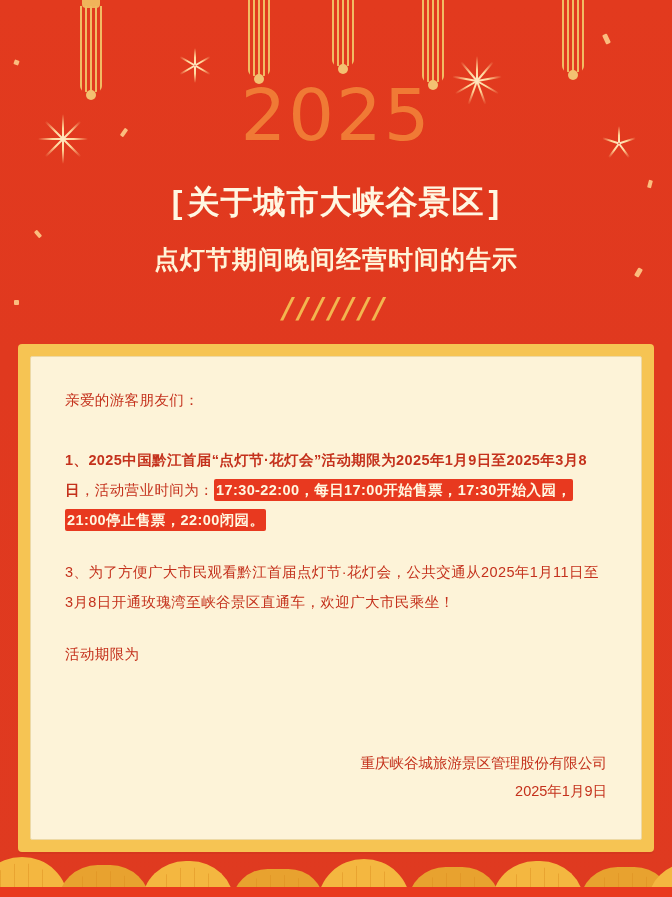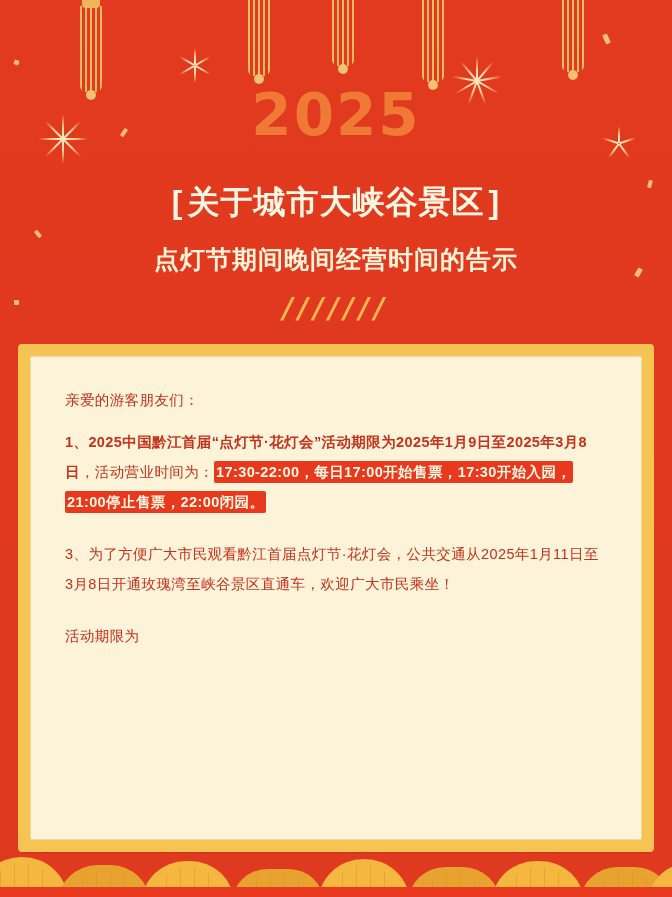--- a/index.html
+++ b/index.html
@@ -87,23 +87,23 @@
     background: #ffd58f;
     opacity: .85;
   }
 
   
   .year {
     position: absolute;
     top: 72px;
     left: 0; right: 0;
     text-align: center;
-    font-size: 58px;
+    font-size: 72px;
     line-height: 86px;
-    font-weight: bold;
+    font-weight: normal;
     letter-spacing: 2px;
     color: #f07a35;
     font-family: "DejaVu Sans", sans-serif;
     text-shadow: 0 0 1px rgba(0,0,0,.05);
   }
   .title-main {
     position: absolute;
     top: 178px;
     left: 0; right: 0;
     text-align: center;
@@ -165,21 +165,21 @@
     box-sizing: border-box;
     padding: 28px 34px 22px 34px;
   }
   .card p {
     margin: 0 0 22px 0;
     font-size: 14.5px;
     line-height: 30px;
     color: #c4311c;
     letter-spacing: .4px;
   }
-  .card p.tight { margin-bottom: 12px; }
+  .card p.tight { margin-bottom: 30px; }
   .card .bold { font-weight: bold; }
   .hl {
     background: #e8391f;
     color: #fff7e0;
     font-weight: bold;
     padding: 3px 2px;
     border-radius: 2px;
     box-decoration-break: clone;
     -webkit-box-decoration-break: clone;
   }
@@ -321,20 +321,24 @@
       <p class="tight">亲爱的游客朋友们：</p>
 
 
       <p><span class="bold">1、</span><span class="bold">2025中国黔江首届“点灯节·花灯会”</span><span class="bold">活动期限为</span><span class="bold">2025年1月9日至2025年3月8日</span><span>，活动营业时间为：</span><span class="hl">17:30-22:00，每日17:00开始售票，17:30开始入园，21:00停止售票，22:00闭园。</span></p>
 
 
       <p><span>3、</span><span>为了方便广大市民观看黔江首届点灯节·花灯会，公共交通从2025年1月11日至3月8日开通玫瑰湾至峡谷景区直通车，欢迎广大市民乘坐！</span></p>
 
       <p>活动期限为</p>
 
+      <div class="sign">
+        <div>重庆峡谷城旅游景区管理股份有限公司</div>
+        <div>2025年1月9日</div>
+      </div>
     </div>
   </div>
 
   <div class="bottom-deco">
     <div class="lantern-row">
       <div class="lantern" style="left:-24px;">
           <div class="ribs"></div>
         </div>
       <div class="lantern dark" style="left:58px; height:38px;">
           <div class="ribs"></div>

